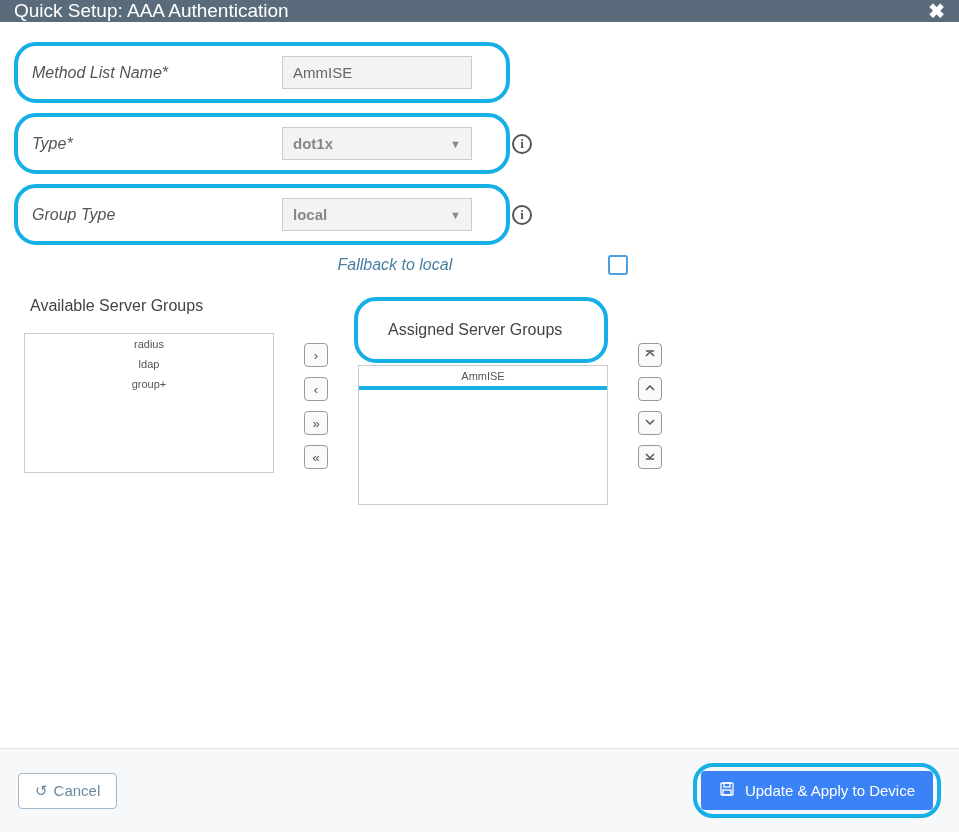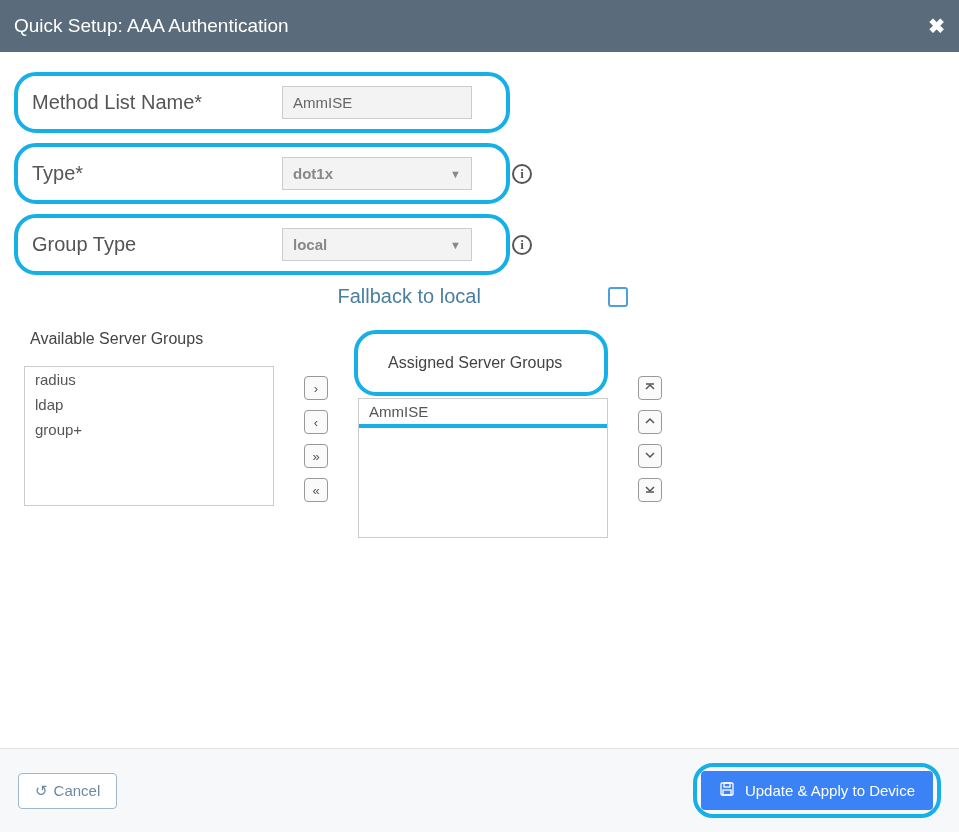--- a/index.html
+++ b/index.html
@@ -13,21 +13,21 @@
       position: relative;
     }
     .header {
       background: #5a6b7b;
       color: #fff;
       padding: 10px 14px;
       font-size: 19px;
       display: flex;
       justify-content: space-between;
       align-items: center;
-      height: 52px;
+      height: 22px;
     }
     .close-x {
       cursor: pointer;
       font-size: 20px;
       font-weight: bold;
     }
     .content {
       padding: 20px 24px;
     }
     .row {
@@ -40,21 +40,22 @@
       border: 4px solid #17b0e6;
       border-radius: 22px;
       padding: 10px 14px;
       width: 496px;
       margin-bottom: 10px;
       margin-left: -10px;
     }
     .label {
       width: 250px;
       color: #555;
-      font-size: 20px;
+      font-size: 16px;
+      font-style: italic;
     }
     .text-input {
       width: 190px;
       padding: 7px 10px;
       border: 1px solid #ccc;
       background: #f3f3f3;
       color: #666;
       font-size: 15px;
     }
     .select {
@@ -132,23 +133,24 @@
     }
     .listbox {
       width: 250px;
       height: 140px;
       border: 1px solid #ccc;
       overflow-y: scroll;
       background: #fff;
     }
     .list-item {
       padding: 4px 10px;
-      font-size: 15px;
+      font-size: 11px;
       color: #555;
       cursor: pointer;
+      text-align: center;
     }
     .assigned-item-hl {
       border-bottom: 4px solid #17b0e6;
       padding-bottom: 4px;
     }
     .move-btns, .order-btns {
       display: flex;
       flex-direction: column;
       gap: 10px;
       margin: 0 30px;

